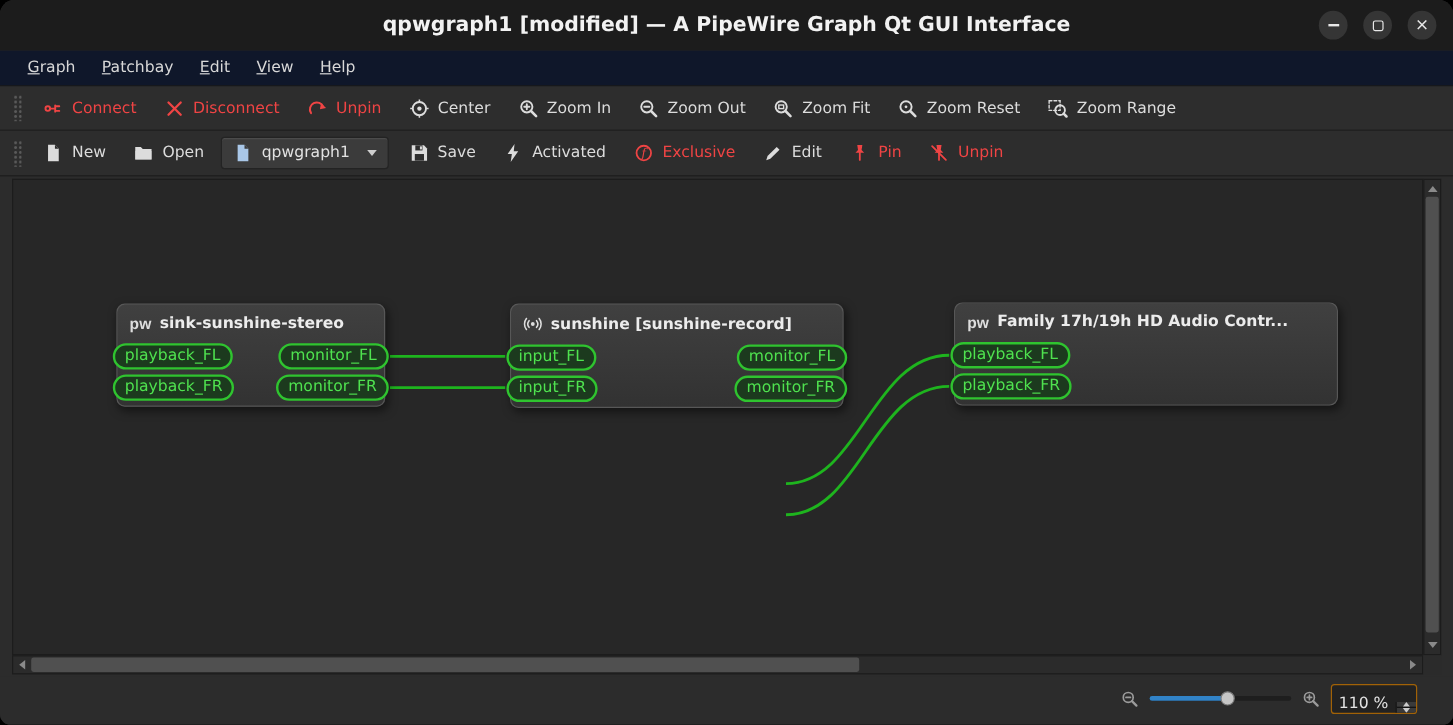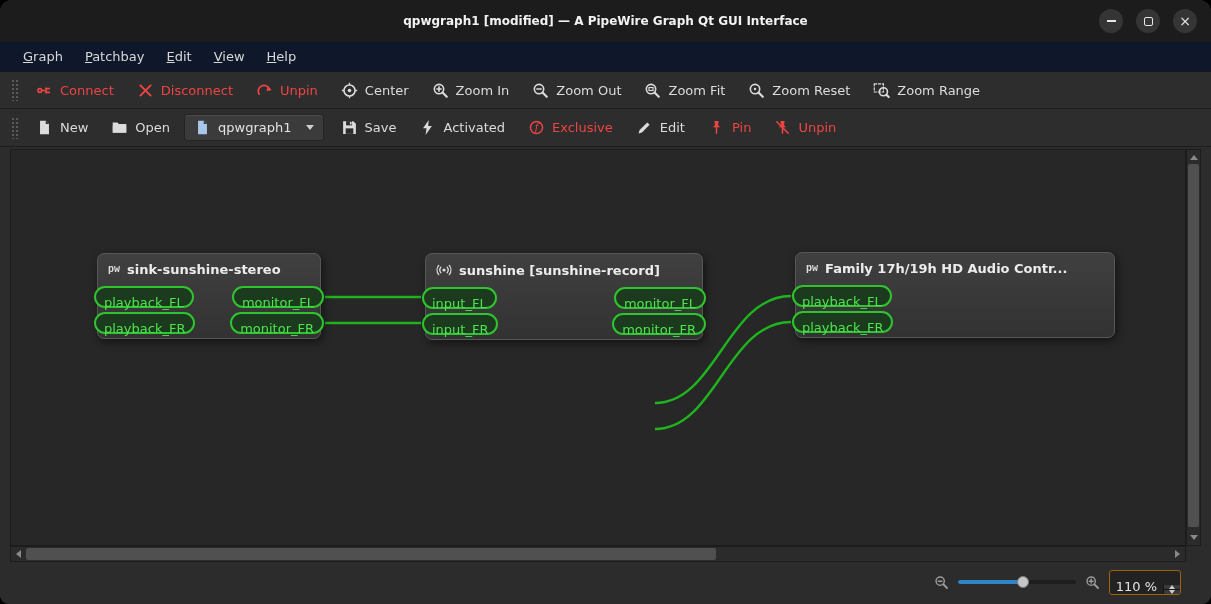--- a/index.html
+++ b/index.html
@@ -3,21 +3,21 @@
 <meta charset="utf-8">
 <style>
   * { margin:0; padding:0; box-sizing:border-box; }
   html,body { background:#000; }
   body { width:1211px; height:604px; overflow:hidden; font-family:"DejaVu Sans","Liberation Sans",sans-serif; }
 
   .window { width:1211px; height:604px; background:#2c2c2c; border-radius:12px 12px 9px 9px; overflow:hidden; display:flex; flex-direction:column; }
 
   
   .titlebar { height:42px; flex:0 0 42px; background:#1c1c1c; display:flex; align-items:center; position:relative; }
-  .title { flex:1; text-align:center; color:#f2f2f2; font-weight:bold; font-size:12px; }
+  .title { flex:1; text-align:center; color:#f2f2f2; font-weight:bold; font-size:17px; }
   .win-controls { position:absolute; right:14px; top:0; height:100%; display:flex; align-items:center; gap:13px; }
   .win-btn { width:24px; height:24px; border-radius:50%; background:#353535; display:flex; align-items:center; justify-content:center; color:#e8e8e8; font-size:14px; line-height:1; cursor:default; }
   .glyph-min { width:9px; height:2px; background:#e8e8e8; display:block; }
   .glyph-max { width:9px; height:9px; border:1.5px solid #e8e8e8; border-radius:2px; display:block; }
 
   
   .menubar { height:30px; flex:0 0 30px; background:#0f172a; display:flex; align-items:stretch; padding-left:12px; border-bottom:1px solid #191919; }
   .menu-item { display:flex; align-items:center; padding:0 11px; color:#d8d8d8; font-size:13px; }
   .menu-item > span { display:inline-block; }
   .menu-item > span::first-letter { text-decoration:underline; }
@@ -37,24 +37,24 @@
 
   
   .canvas-wrap { flex:1 1 auto; position:relative; margin:2px 10px; }
   .viewport { position:absolute; left:0; top:0; right:15px; bottom:16px; background:#272727; border:1px solid #1c1c1c; overflow:hidden; }
   .cables { position:absolute; inset:0; width:100%; height:100%; }
   .cable { fill:none; stroke:#1eb41e; stroke-width:2.4px; }
 
   .node { position:absolute; background:linear-gradient(#404040,#323232); border:1px solid #575757; border-radius:7px; box-shadow:2px 3px 8px rgba(0,0,0,.5); }
   .node-header { display:flex; align-items:center; gap:7px; padding:8px 10px 9px; }
   .node-title { color:#ececec; font-weight:bold; font-size:13px; white-space:nowrap; overflow:hidden; }
-  .pw-icon { font-family:Liberation Mono, monospace; font-weight:bold; color:#dedede; font-size:10px; line-height:1; }
+  .pw-icon { font-family:Liberation Sans, sans-serif; font-weight:bold; color:#dedede; font-size:13px; line-height:1; }
   .node-icon svg { width:16px; height:16px; color:#dedede; display:block; }
   .port-row { display:flex; justify-content:space-between; align-items:center; padding-bottom:4px; }
-  .port { height:22px; line-height:18px; padding:6px 8px; border:2px solid #2fc42f; border-radius:11px; background:#1c3a1e; color:#4fe24f; font-size:13px; white-space:nowrap; }
+  .port { height:22px; line-height:18px; padding:0 8px; border:2px solid #2fc42f; border-radius:11px; background:#1c3a1e; color:#4fe24f; font-size:13px; white-space:nowrap; }
   .port.in { margin-left:-4px; }
   .port.out { margin-left:auto; margin-right:-4px; }
 
   
   .vscroll { position:absolute; top:0; right:0; bottom:16px; width:15px; background:#2b2b2b; border:1px solid #1c1c1c; }
   .vthumb { position:absolute; left:1px; right:1px; top:14px; bottom:18px; background:#505050; border-radius:2px; }
   .hscroll { position:absolute; left:0; right:15px; bottom:0; height:16px; background:#2b2b2b; border:1px solid #1c1c1c; }
   .hthumb { position:absolute; top:1px; bottom:1px; left:15px; width:690px; background:#505050; border-radius:2px; }
   .scroll-corner { position:absolute; right:0; bottom:0; width:15px; height:16px; background:#2b2b2b; }
   .sarrow { position:absolute; display:flex; align-items:center; justify-content:center; }

